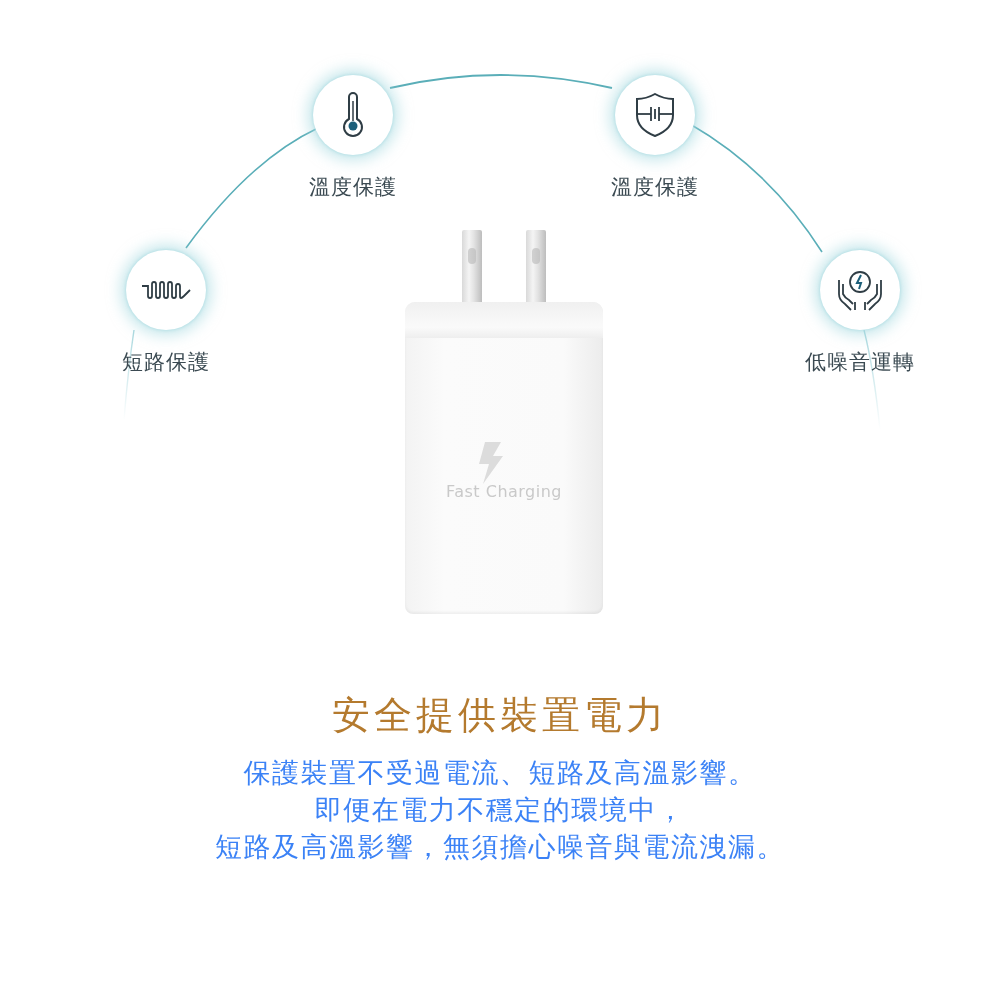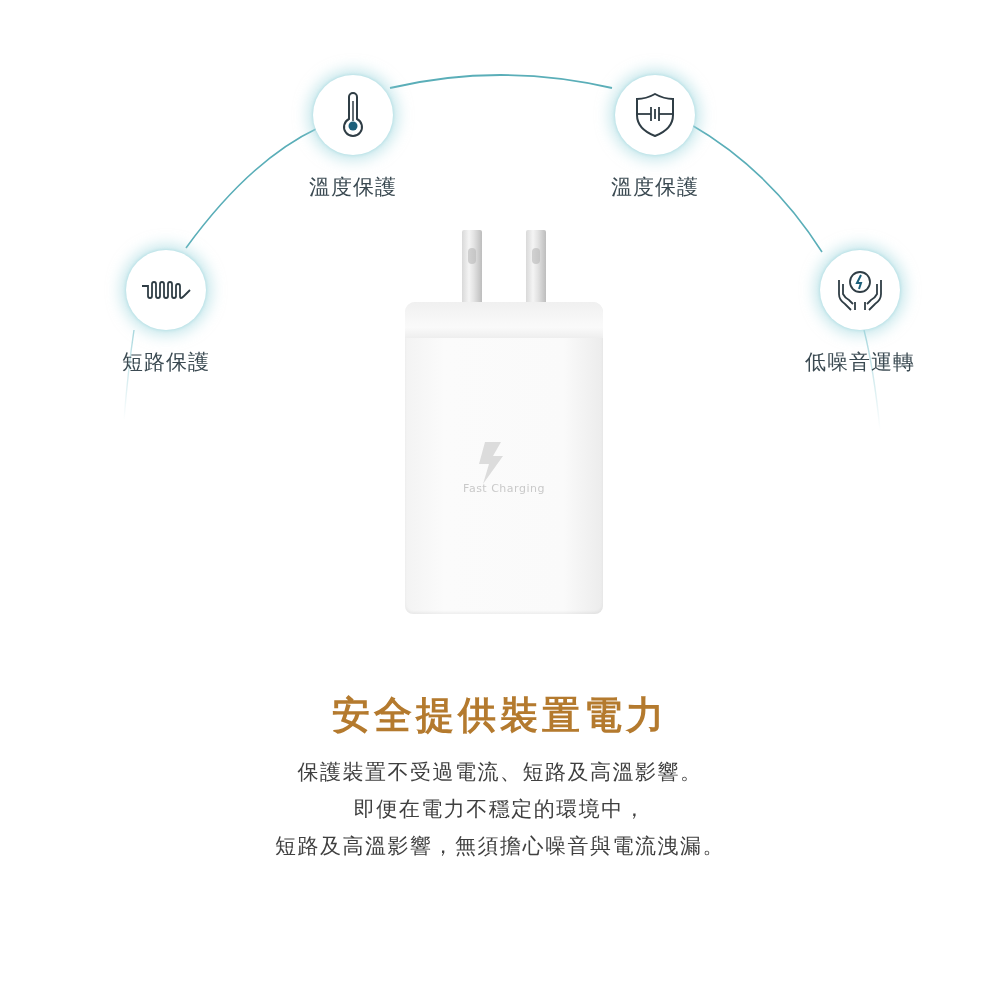--- a/index.html
+++ b/index.html
@@ -39,26 +39,26 @@
     border-radius: 10px 10px 8px 8px;
     background: linear-gradient(90deg, #f3f3f3 0%, #fbfbfb 20%, #fafafa 80%, #ececec 100%);
     box-shadow: inset 0 -2px 3px rgba(0,0,0,0.05);
   }
   .body .cap {
     position: absolute; left: 0; top: 0; width: 198px; height: 36px; border-radius: 10px 10px 0 0;
     background: linear-gradient(180deg, #f0f0f0 0%, #fafafa 70%, #eeeeee 100%);
   }
   .bolt { position: absolute; left: 70px; top: 140px; }
   .fc-text { position: absolute; left: 0; width: 198px; top: 180px; text-align: center;
-             font-size: 11px; color: #c9c9c9; letter-spacing: 0.5px; }
+             font-size: 16px; color: #c9c9c9; letter-spacing: 0.5px; }
 
   .headline { position: absolute; top: 690px; left: 0; width: 1000px; text-align: center;
-              font-size: 38px; color: #b47a2e; letter-spacing: 4px; font-weight: bold; }
+              font-size: 38px; color: #b47a2e; letter-spacing: 4px; font-weight: normal; }
   .desc { position: absolute; top: 754px; left: 0; width: 1000px; text-align: center; }
-  .desc .line { font-size: 21px; color: #404040; line-height: 37px; letter-spacing: 1.5px; }
+  .desc .line { font-size: 27px; color: #3b82f6; line-height: 37px; letter-spacing: 1.5px; }
 </style>
 </head>
 <body>
 
 <svg class="arc-layer" viewBox="0 0 1000 1000">
   <defs>
     <linearGradient id="fadeL" x1="0" y1="0" x2="0" y2="1">
       <stop offset="0" stop-color="#9fd3da" stop-opacity="0.9"></stop>
       <stop offset="1" stop-color="#9fd3da" stop-opacity="0"></stop>
     </linearGradient>

